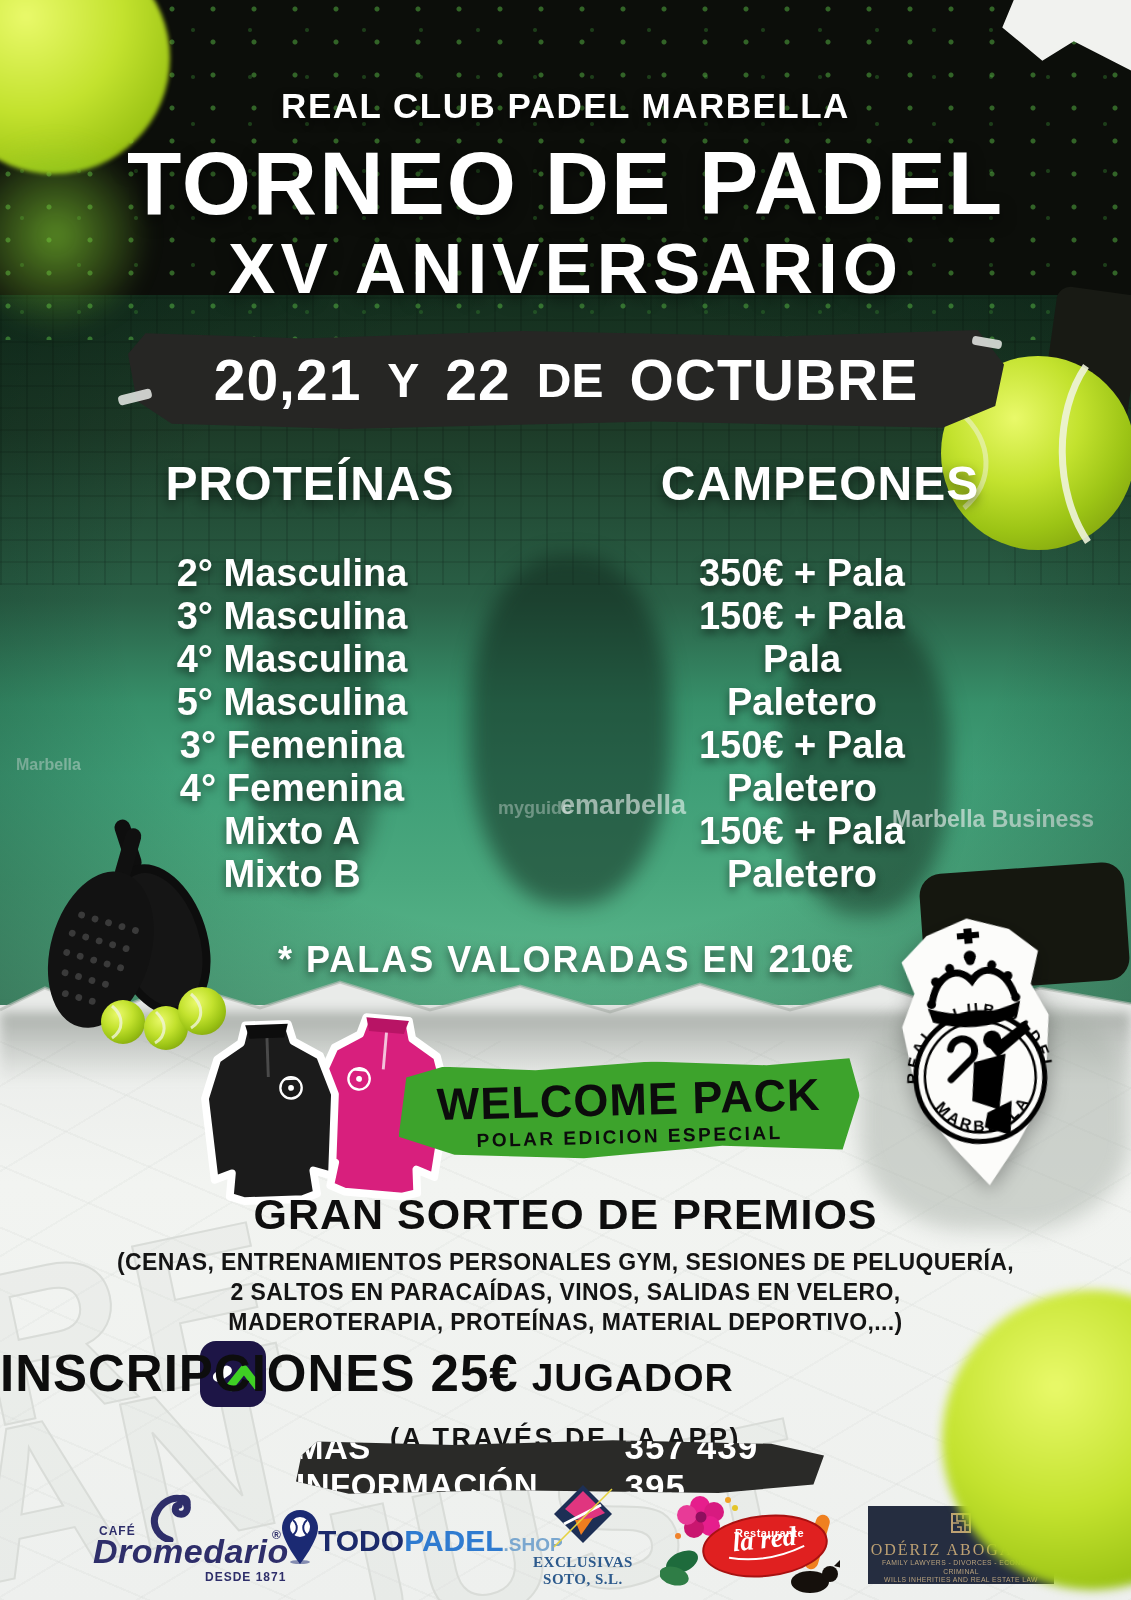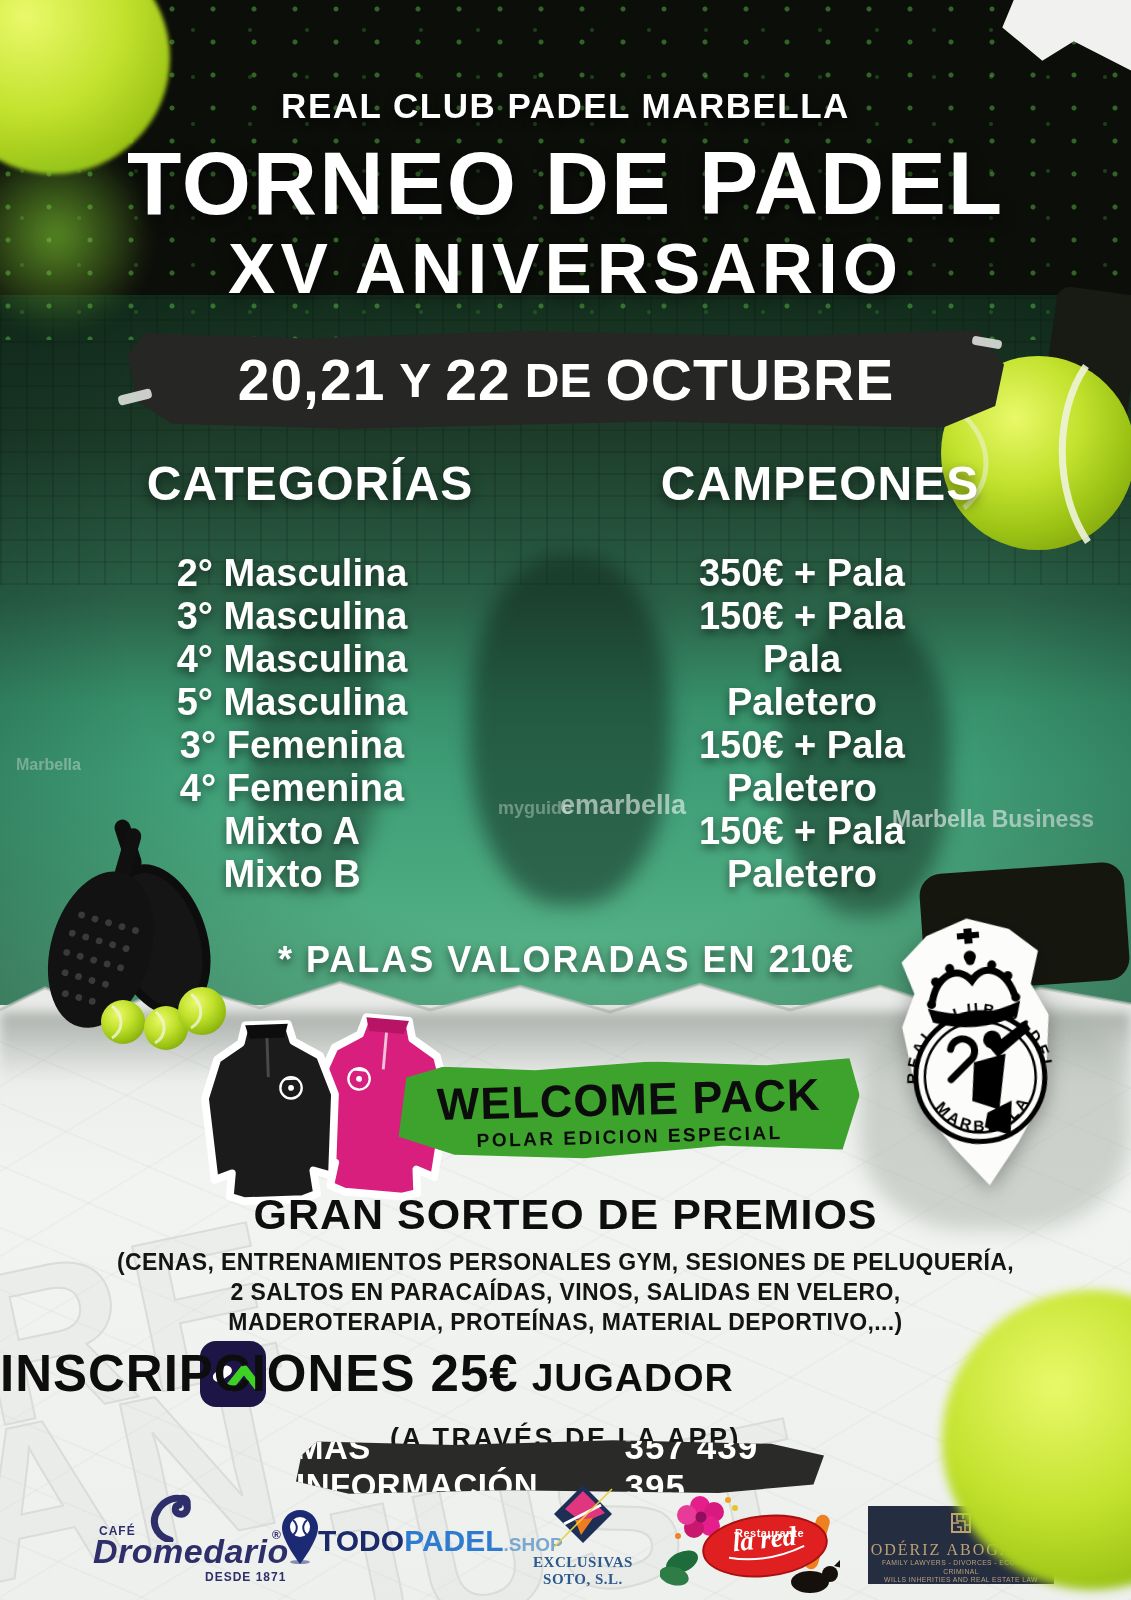--- a/index.html
+++ b/index.html
@@ -63,21 +63,21 @@
   .hero{left:0;top:0;width:1131px;text-align:center;color:#fff;}
   .club-line{position:absolute;width:100%;top:86px;font-size:35px;font-weight:800;
     letter-spacing:1.5px;text-shadow:0 4px 10px rgba(0,0,0,.55);}
   .title{position:absolute;width:100%;top:132px;font-size:89px;font-weight:900;
     letter-spacing:2px;text-shadow:0 6px 16px rgba(0,0,0,.55);}
   .subtitle{position:absolute;width:100%;top:228px;font-size:71px;font-weight:700;
     letter-spacing:5px;text-shadow:0 6px 16px rgba(0,0,0,.5);}
 
   .date-banner{left:128px;top:328px;width:876px;height:104px;background:#262624;
     clip-path:polygon(0% 25%,2% 5%,20% 10%,45% 3%,75% 8%,97% 2%,100% 35%,99% 75%,93% 96%,60% 90%,25% 97%,5% 92%,1% 70%);
-    display:flex;align-items:center;justify-content:center;color:#fff;}
+    display:flex;align-items:center;justify-content:center;color:#fff;gap:12px;}
   .date-banner .big{font-size:57px;font-weight:900;letter-spacing:1px;}
   .date-banner .small{font-size:48px;font-weight:600;margin:0 14px;}
   .paint-mark{background:#e9ebe7;opacity:.85;border-radius:4px;}
   .pm1{left:118px;top:392px;width:34px;height:10px;transform:rotate(-14deg);}
   .pm2{left:972px;top:338px;width:30px;height:9px;transform:rotate(10deg);}
 
   
   .col-headers{left:55px;top:456px;width:1020px;display:flex;color:#fff;
     font-size:48px;font-weight:900;text-shadow:0 5px 12px rgba(0,0,0,.5);}
   .col-headers div{width:50%;text-align:center;letter-spacing:1px;}
@@ -198,21 +198,21 @@
     <span class="big">20,21</span>
     <span class="small">Y</span>
     <span class="big">22</span>
     <span class="small">DE</span>
     <span class="big">OCTUBRE</span>
   </div>
   <div class="abs paint-mark pm1"></div>
   <div class="abs paint-mark pm2"></div>
 
   <div class="abs col-headers">
-    <div>CATEGORÍAS</div>
+    <div>PROTEÍNAS</div>
     <div>CAMPEONES</div>
   </div>
   <div class="abs cat-rows">
     <div class="cat-row">
       <div>2° Masculina</div>
       <div>350€ + Pala</div>
     </div>
     <div class="cat-row">
       <div>3° Masculina</div>
       <div>150€ + Pala</div>

